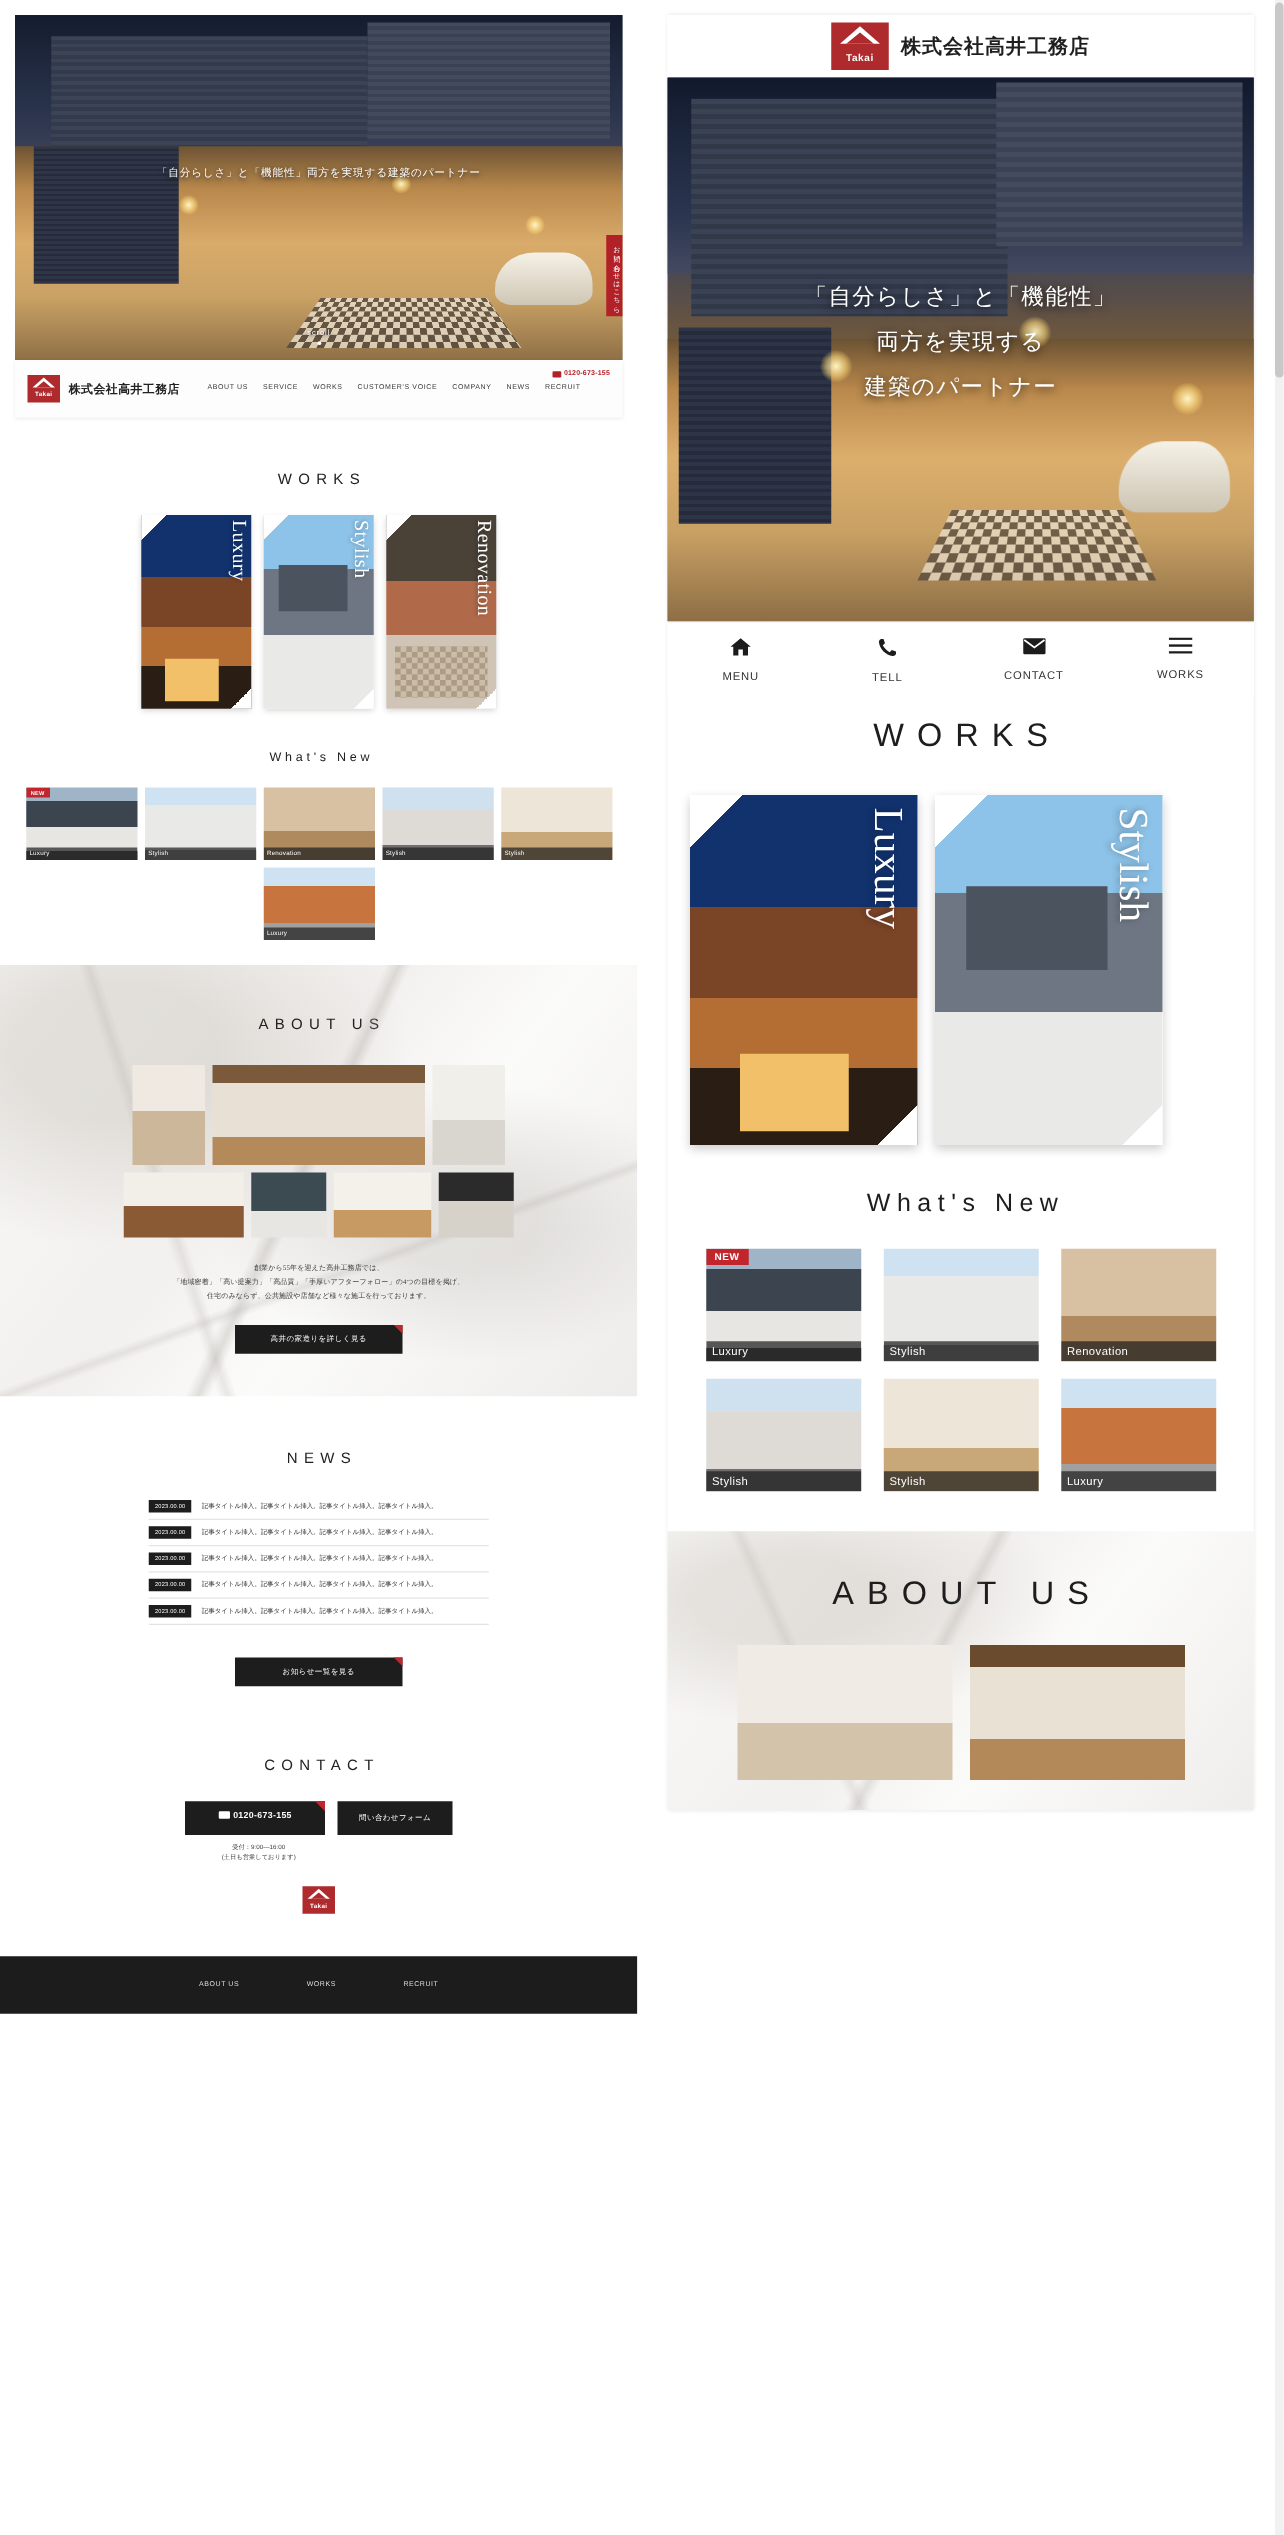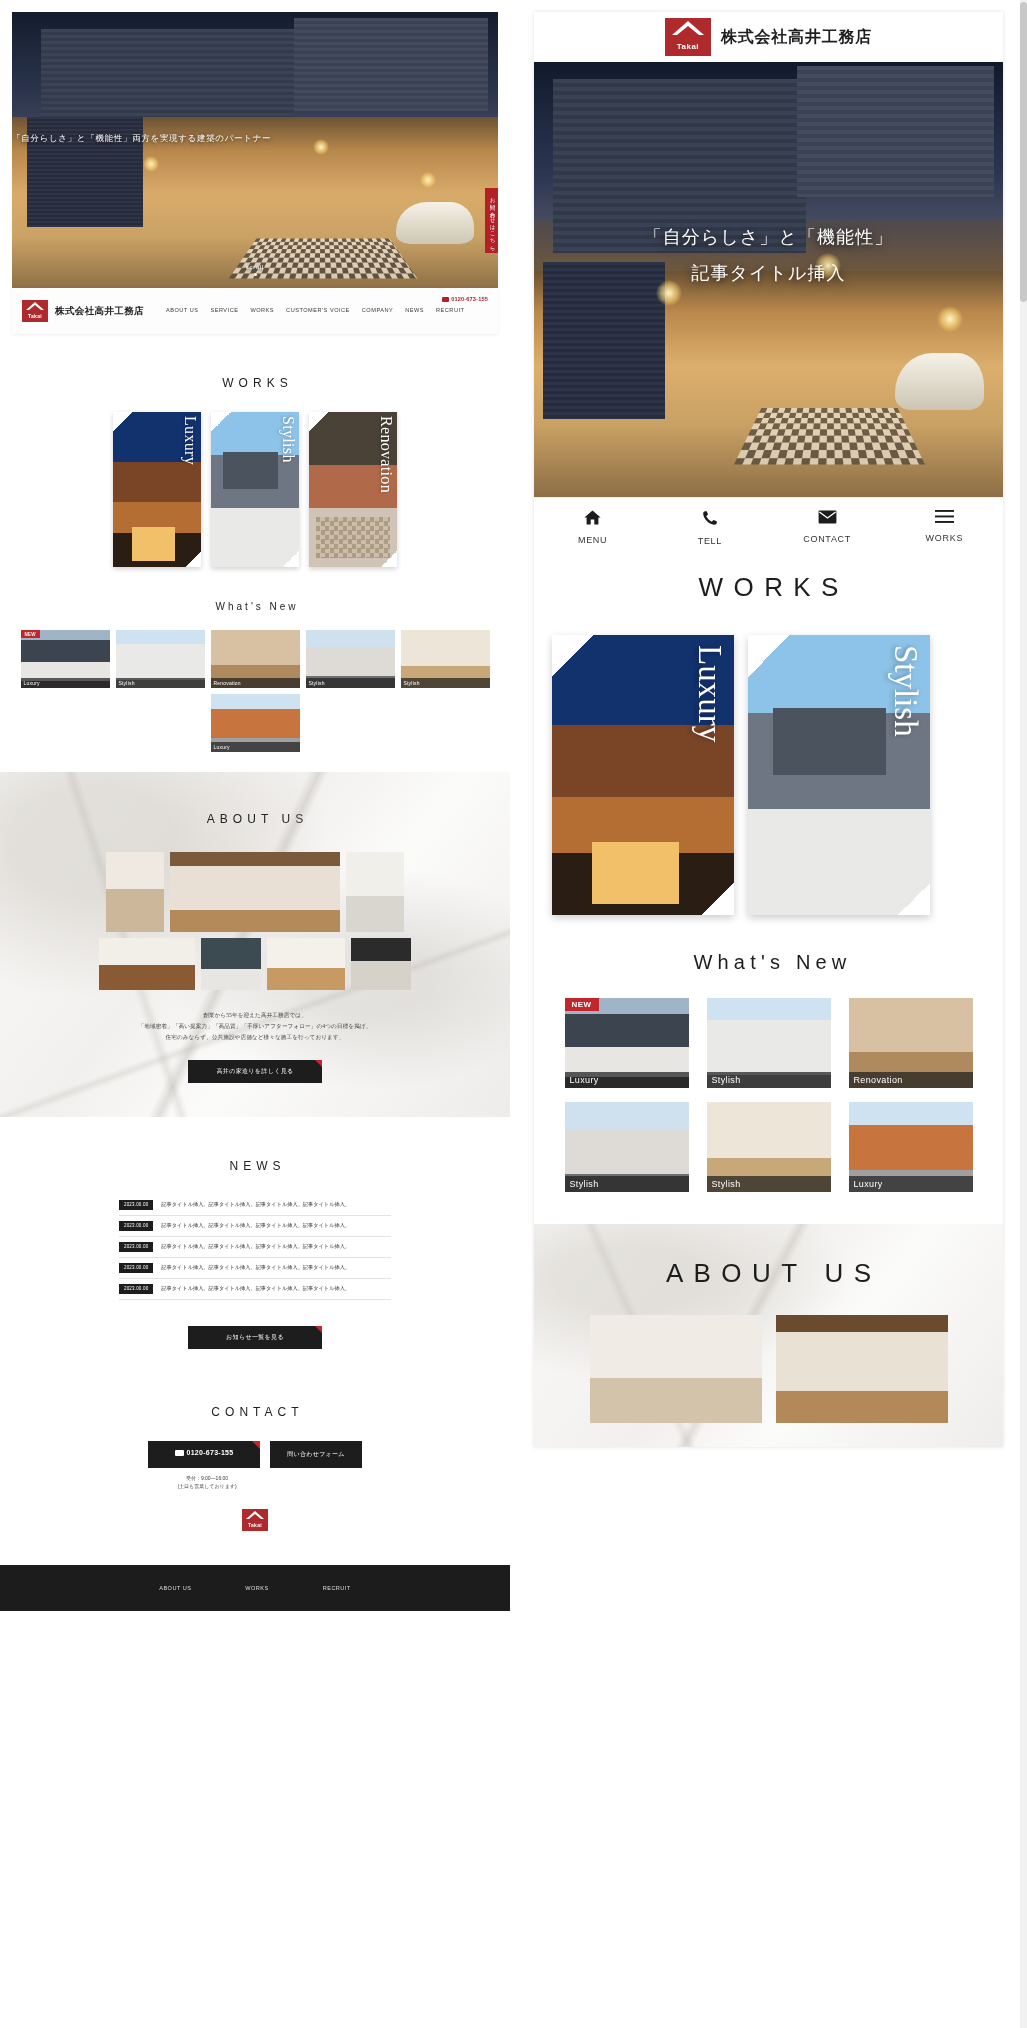--- a/index.html
+++ b/index.html
@@ -58,20 +58,21 @@
   }
   .hero-car {
     position:absolute; right:5%; bottom:16%; width:16%; height:15%;
     background: linear-gradient(#f5f1e6,#cfc7b5);
     border-radius: 40% 30% 18% 18% / 70% 60% 24% 24%;
   }
   .hero-lamp { position:absolute; width:16px; height:16px; border-radius:50%;
     background: radial-gradient(circle,#fff3c4 0%, rgba(255,220,120,.55) 45%, rgba(255,200,90,0) 72%); }
   .hero-catch {
     position:absolute; left:0; right:0; top:44%;
+    text-align:center;
     color:#fff; font-size:8.5px; letter-spacing:.08em;
     text-shadow: 0 1px 4px rgba(0,0,0,.85);
     font-family:Liberation Serif, serif;
   }
   .hero-scroll {
     position:absolute; left:0; right:0; bottom:12px; text-align:center;
     color:#fff; font-size:6px; letter-spacing:.12em; text-shadow:0 1px 3px rgba(0,0,0,.8);
   }
   .hero-scroll .dot { display:block; width:3px;height:3px;border-radius:50%;background:#fff;margin:3px auto 0; }
   .hero-tab {
@@ -511,21 +512,22 @@
           <div class="b2"></div>
           <div class="gar"></div>
           <div class="shut"></div>
           <div class="floor"></div>
           <div class="car"></div>
           <div class="hero-lamp" style="left:26%;top:50%;width:26px;height:26px"></div>
           <div class="hero-lamp" style="left:60%;top:44%;width:26px;height:26px"></div>
           <div class="hero-lamp" style="left:86%;top:56%;width:26px;height:26px"></div>
           <div class="mb-catch">
             <div>「自分らしさ」と「機能性」</div>
-            <div>記事タイトル挿入</div>
+            <div>両方を実現する</div>
+            <div>建築のパートナー</div>
           </div>
         </div>
 
         <div class="mb-tabbar">
           <div class="mb-tab">
             <span class="ic">
               <svg width="17" height="15" viewBox="0 0 17 15" aria-hidden="true">
                   <path d="M8.5 0.6 L16.6 7.4 L14.4 7.4 L14.4 14.4 L10.3 14.4 L10.3 9.6 L6.7 9.6 L6.7 14.4 L2.6 14.4 L2.6 7.4 L0.4 7.4 Z" fill="#1c1c1c"></path>
                 </svg>
             </span>

